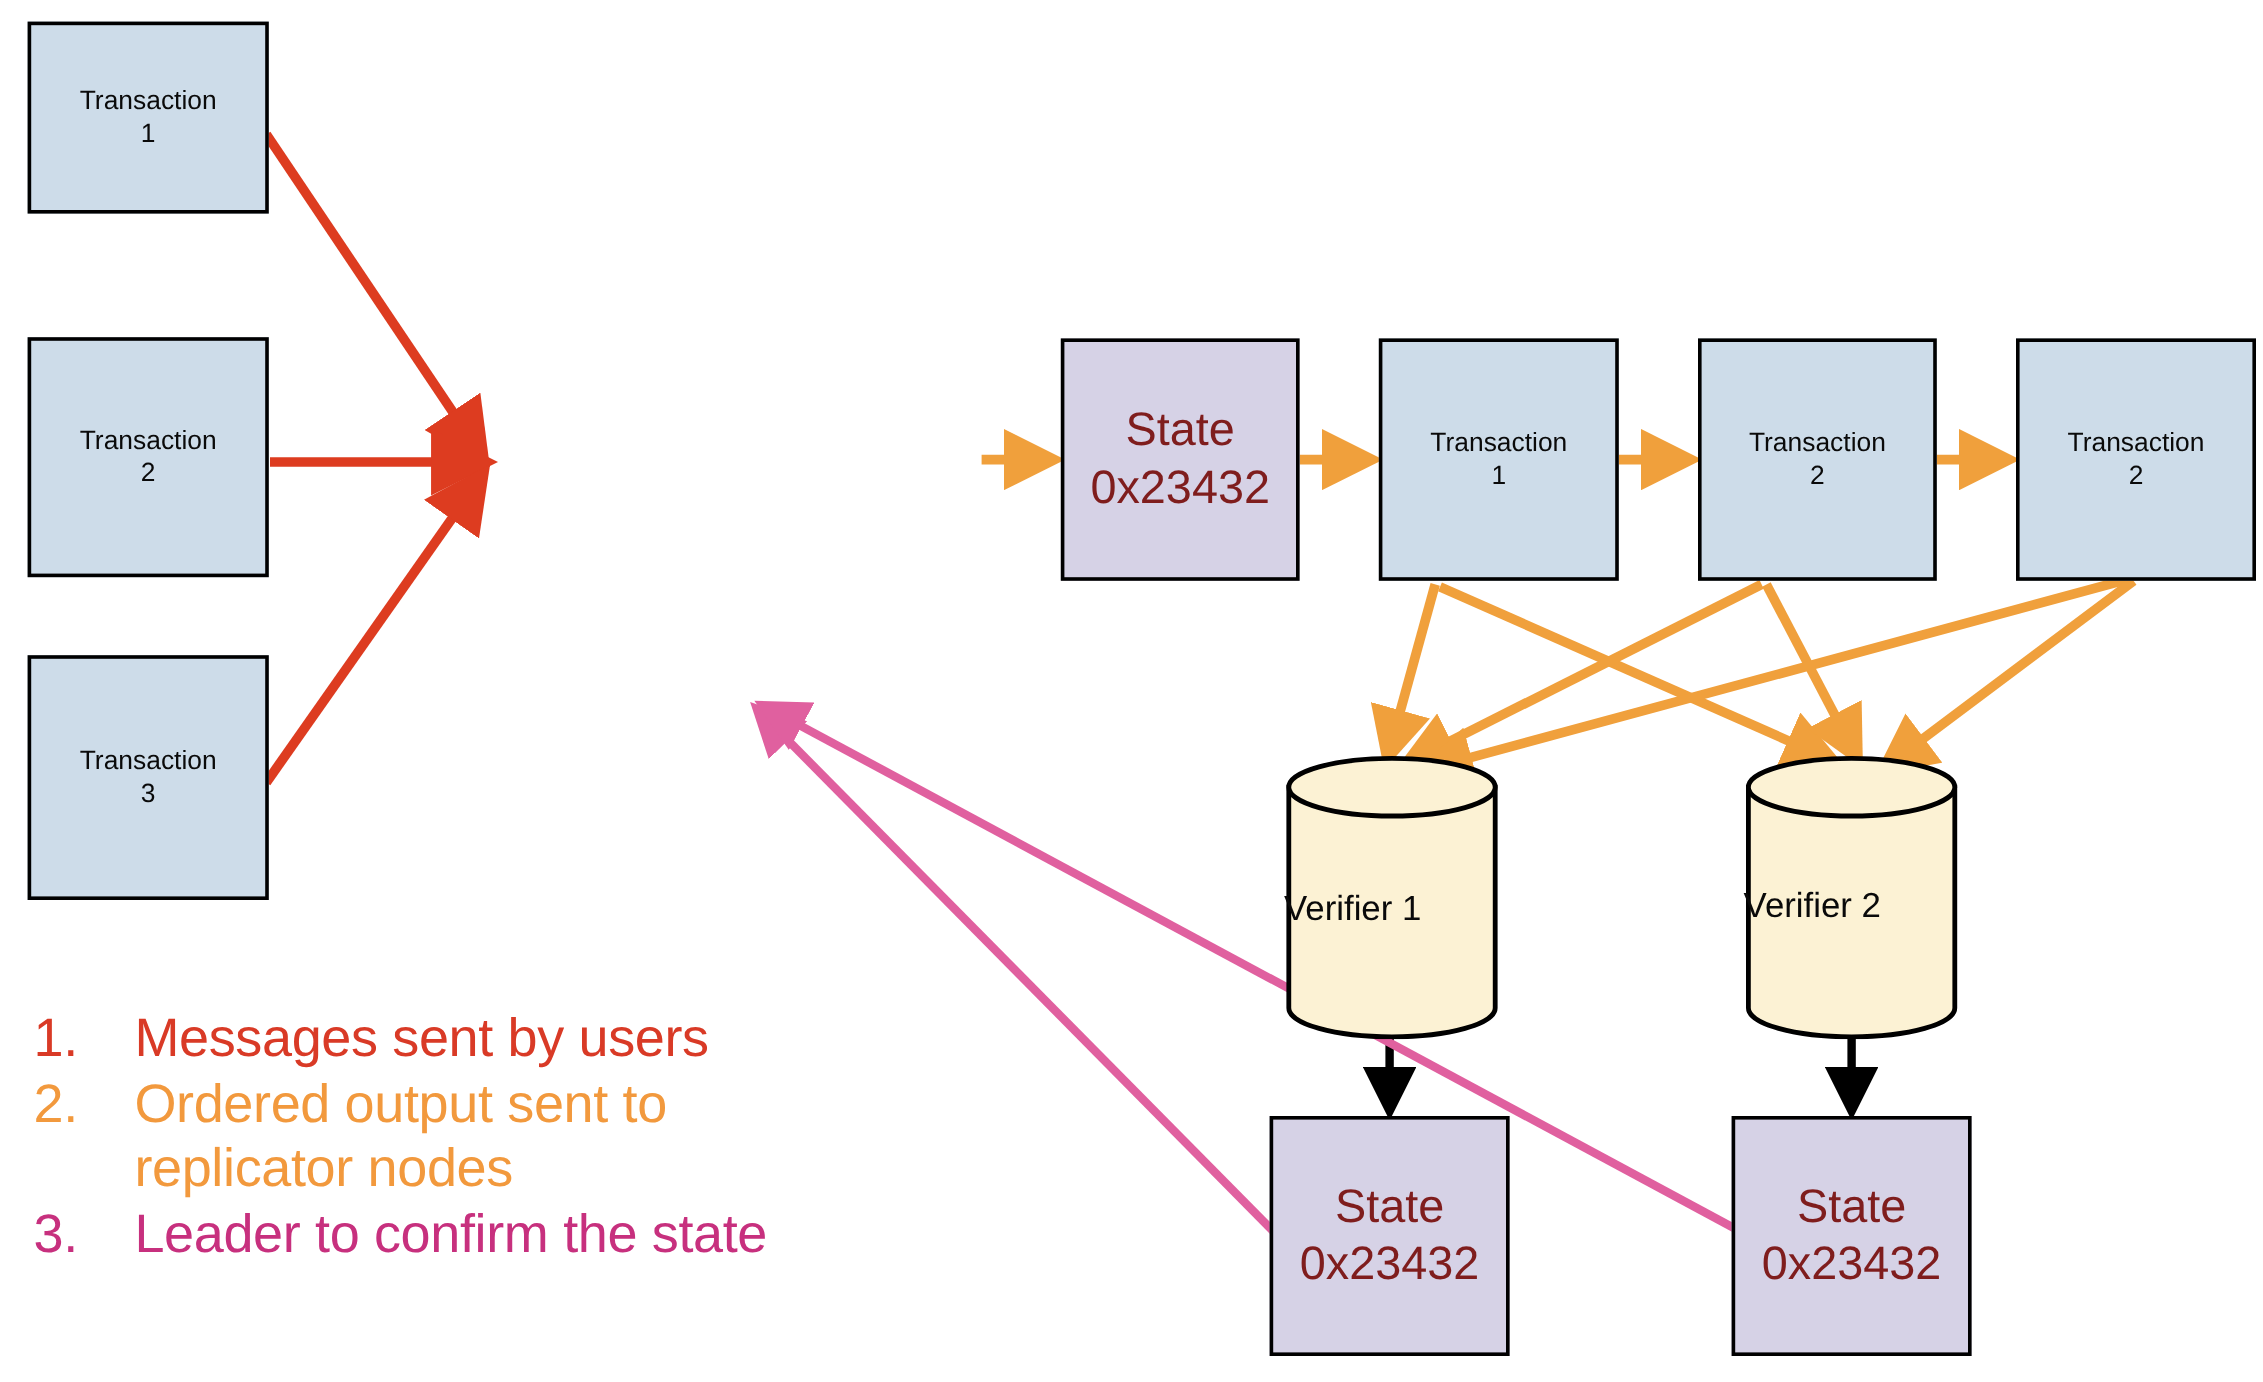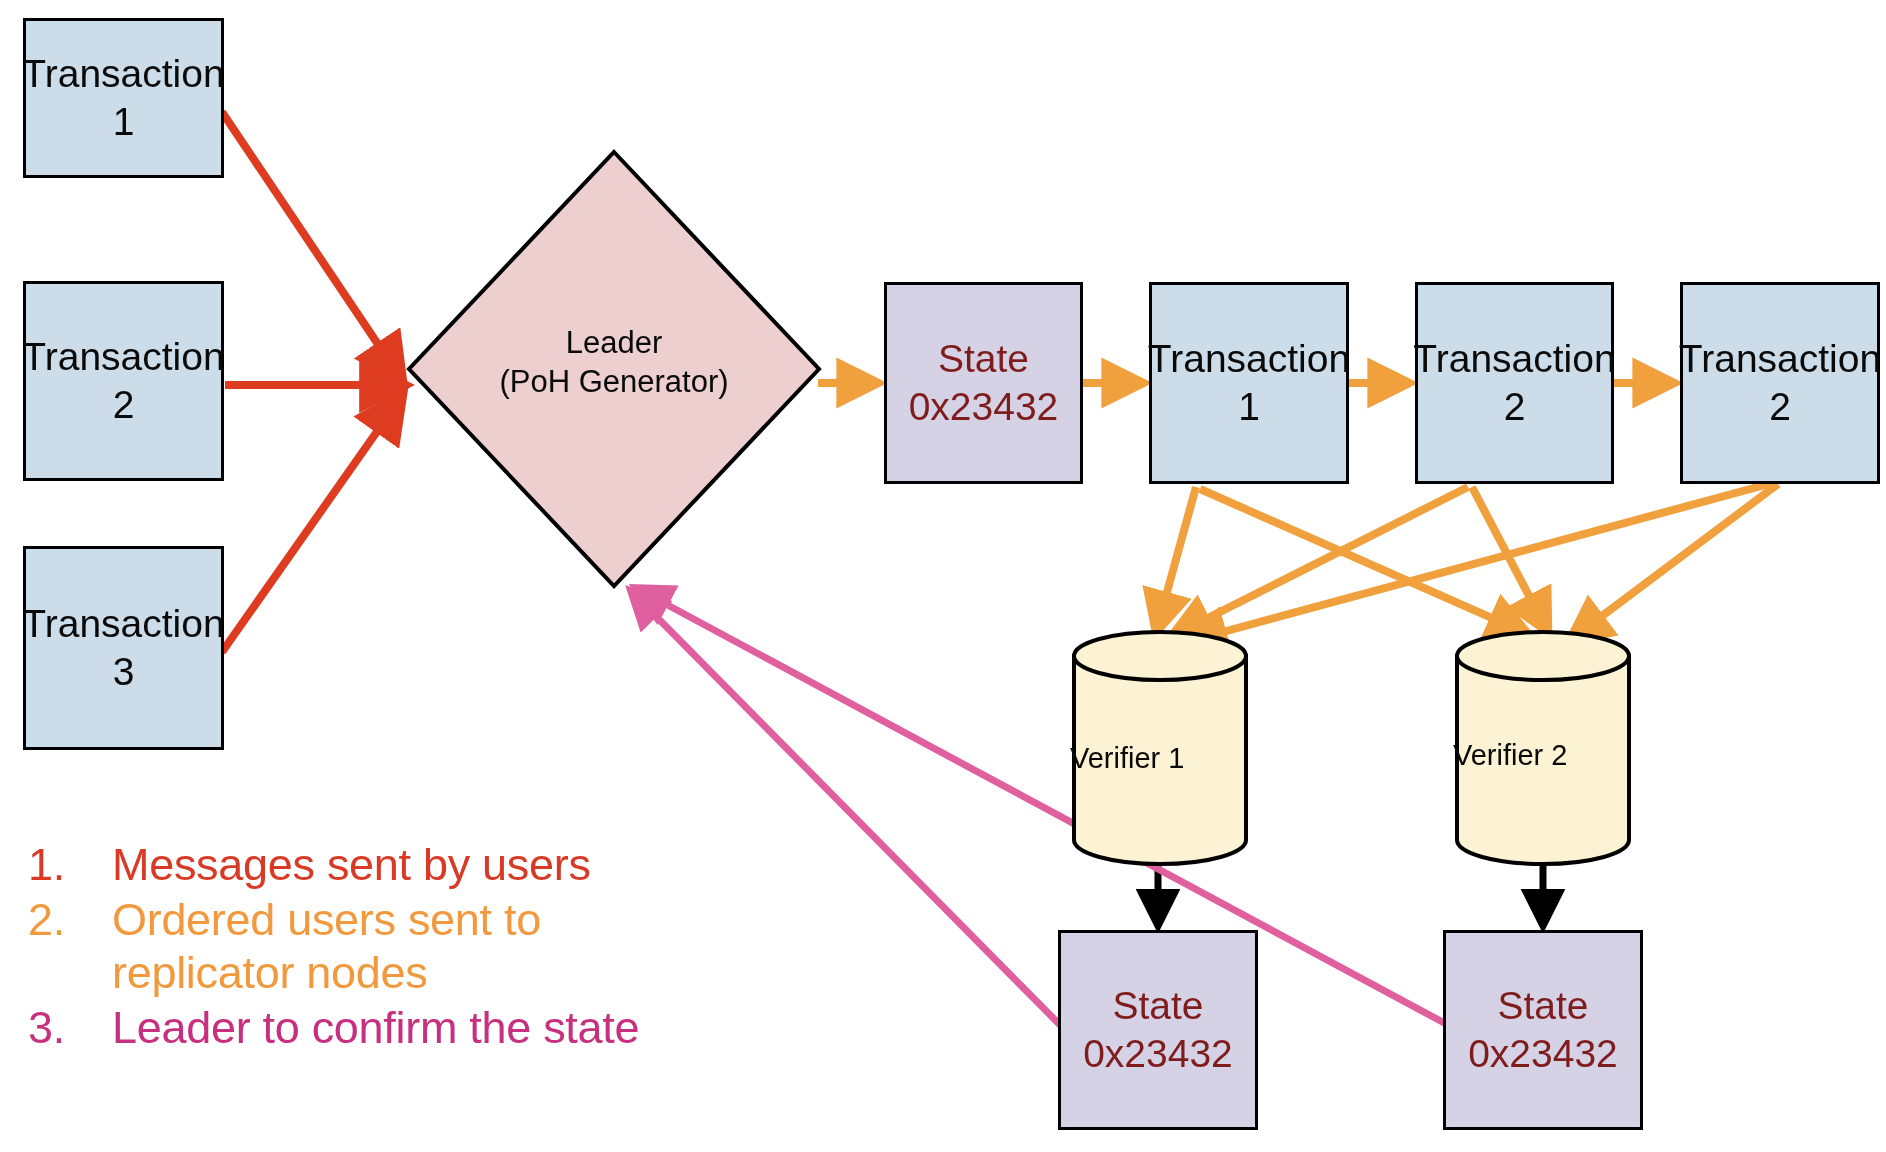--- a/index.html
+++ b/index.html
@@ -30,21 +30,21 @@
     border: 3px solid #000000;
     display: flex;
     align-items: center;
     justify-content: center;
     text-align: center;
     line-height: 1.22;
     z-index: 3;
   }
   .tx-box {
     background: #cddce9;
-    font-size: 39px;
+    font-size: 22px;
     font-weight: 400;
     color: #0a0a0a;
   }
   .state-box {
     background: #d6d2e6;
     font-size: 39px;
     font-weight: 400;
     color: #7f1d1d;
   }
   .node .label {
@@ -161,27 +161,20 @@
   </div>
   <div class="node tx-box" style="left:23px; top:281px; width:201px; height:200px;">
     <span class="label">Transaction
 2</span>
   </div>
   <div class="node tx-box" style="left:23px; top:546px; width:201px; height:204px;">
     <span class="label">Transaction
 3</span>
   </div>
 
-  <div class="diamond-wrap" style="left:405px; top:148px; width:418px; height:442px;">
-    <svg width="418" height="442" viewBox="0 0 418 442">
-      <polygon points="209,4 414,221 209,438 4,221" fill="#edcfcf" stroke="#000000" stroke-width="4"></polygon>
-    </svg>
-    <div class="diamond-label" style="top:176px;">Leader
-(PoH Generator)</div>
-  </div>
 
   <div class="node state-box" style="left:884px; top:282px; width:199px; height:202px;">
     <span class="label">State
 0x23432</span>
   </div>
   <div class="node tx-box" style="left:1149px; top:282px; width:200px; height:202px;">
     <span class="label">Transaction
 1</span>
   </div>
   <div class="node tx-box" style="left:1415px; top:282px; width:199px; height:202px;">
@@ -217,21 +210,21 @@
 0x23432</span>
   </div>
 
   <div id="legend">
     <div class="legend-item" style="color:#d93a26;">
       <span class="legend-num">1.</span>
       <span class="legend-text">Messages sent by users</span>
     </div>
     <div class="legend-item" style="color:#f2993d;">
       <span class="legend-num">2.</span>
-      <span class="legend-text">Ordered users sent to
+      <span class="legend-text">Ordered output sent to
 replicator nodes</span>
     </div>
     <div class="legend-item" style="color:#c7307e;">
       <span class="legend-num">3.</span>
       <span class="legend-text">Leader to confirm the state</span>
     </div>
   </div>
 
 </div>
 

